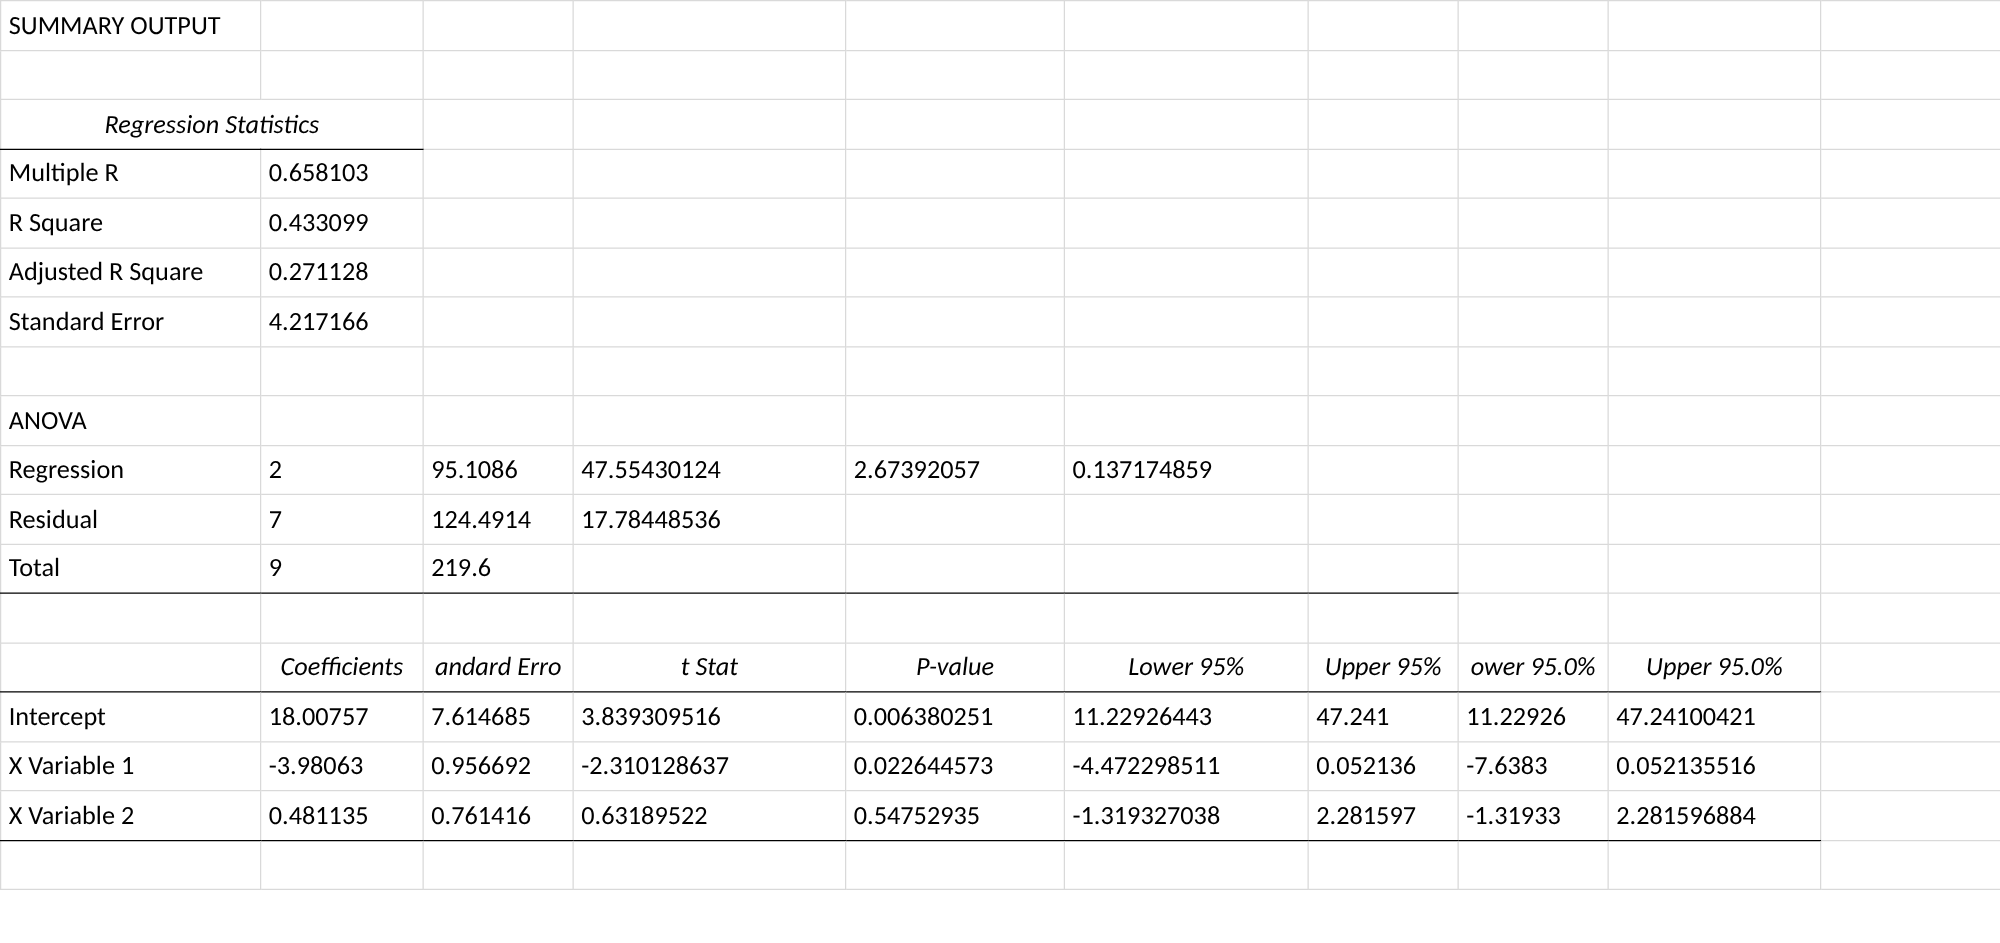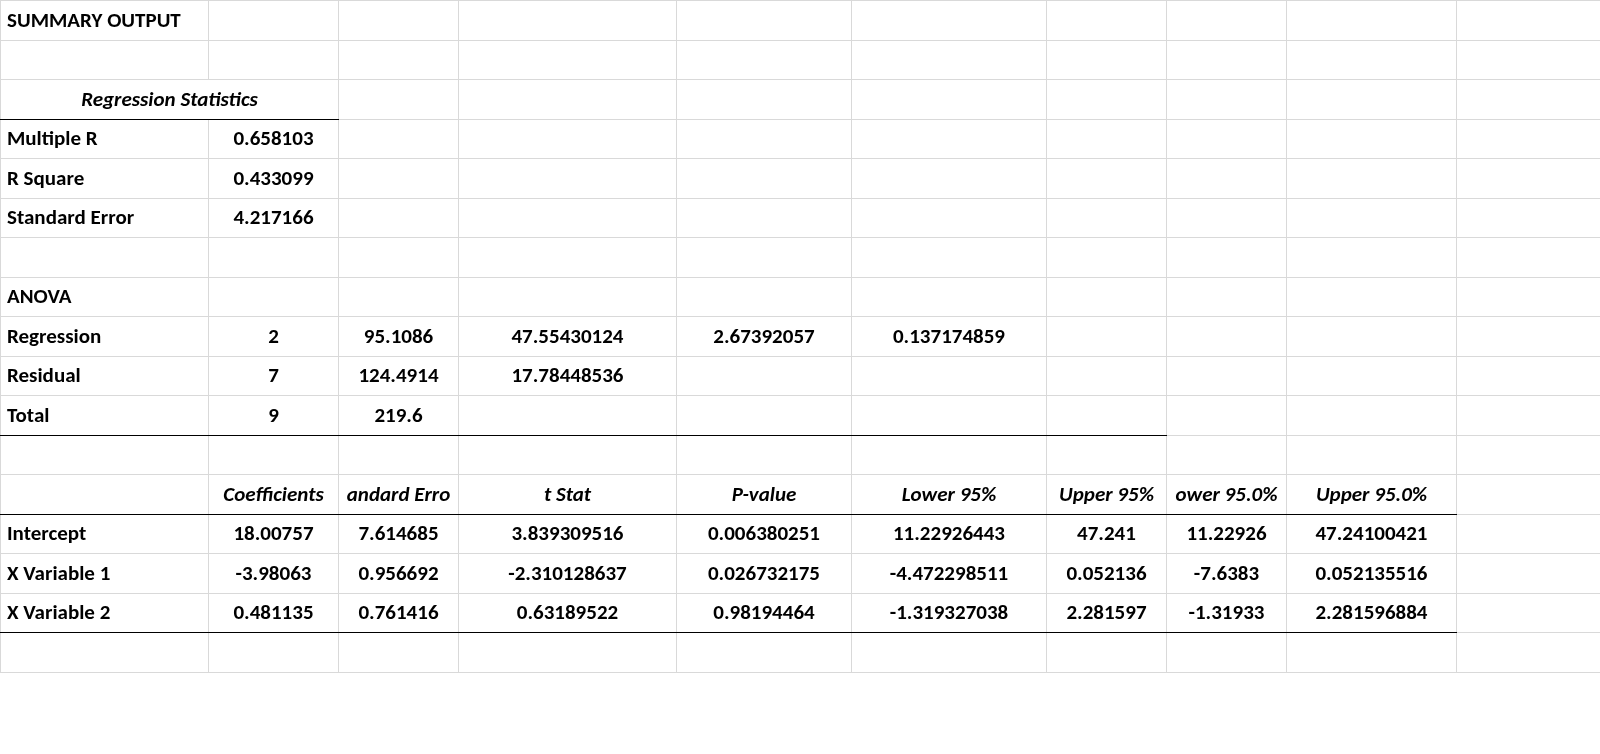--- a/index.html
+++ b/index.html
@@ -9,21 +9,20 @@
     background: #ffffff;
     font-family: Calibri, "Segoe UI", Arial, sans-serif;
     font-size: 21px;
     color: #000000;
   }
   .sheet {
     width: 1600px;
     height: 754px;
     position: relative;
     overflow: hidden;
-    font-weight: bold;
   }
   table.grid {
     border-collapse: collapse;
     table-layout: fixed;
     width: 1600px;
   }
   table.grid td {
     border: 1px solid #d9d9d9;
     height: 39.5px;
     padding: 0 6px;
@@ -39,21 +38,21 @@
   col.c3 { width: 218px; }
   col.c4 { width: 175px; }
   col.c5 { width: 195px; }
   col.c6 { width: 120px; }
   col.c7 { width: 120px; }
   col.c8 { width: 170px; }
   col.c9 { width: 144px; }
 
   .italic { font-style: italic; }
   .center { text-align: center; }
-  .right  { text-align: center; }
+  .right  { text-align: left; }
   .left   { text-align: left; }
 
   
   .bt { border-top: 1.5px solid #000 !important; }
   .bb { border-bottom: 1.5px solid #000 !important; }
 
   .overflow-visible { overflow: visible !important; }
 </style>
 </head>
 <body>
@@ -130,20 +129,32 @@
     <td></td>
           <td></td>
           <td></td>
           <td></td>
           <td></td>
           <td></td>
           <td></td>
           <td></td>
   </tr>
   <tr>
+    <td class="left">Adjusted R Square</td>
+    <td class="right">0.271128</td>
+    <td></td>
+          <td></td>
+          <td></td>
+          <td></td>
+          <td></td>
+          <td></td>
+          <td></td>
+          <td></td>
+  </tr>
+  <tr>
     <td class="left">Standard Error</td>
     <td class="right">4.217166</td>
     <td></td>
           <td></td>
           <td></td>
           <td></td>
           <td></td>
           <td></td>
           <td></td>
           <td></td>
@@ -249,33 +260,33 @@
     <td class="right">47.241</td>
     <td class="right">11.22926</td>
     <td class="right">47.24100421</td>
     <td></td>
   </tr>
   <tr>
     <td class="left">X Variable 1</td>
     <td class="right">-3.98063</td>
     <td class="right">0.956692</td>
     <td class="right">-2.310128637</td>
-    <td class="right">0.026732175</td>
+    <td class="right">0.022644573</td>
     <td class="right">-4.472298511</td>
     <td class="right">0.052136</td>
     <td class="right">-7.6383</td>
     <td class="right">0.052135516</td>
     <td></td>
   </tr>
   <tr>
     <td class="left bb">X Variable 2</td>
     <td class="right bb">0.481135</td>
     <td class="right bb">0.761416</td>
     <td class="right bb">0.63189522</td>
-    <td class="right bb">0.98194464</td>
+    <td class="right bb">0.54752935</td>
     <td class="right bb">-1.319327038</td>
     <td class="right bb">2.281597</td>
     <td class="right bb">-1.31933</td>
     <td class="right bb">2.281596884</td>
     <td></td>
   </tr>
 
   <tr>
     <td></td>
           <td></td>

